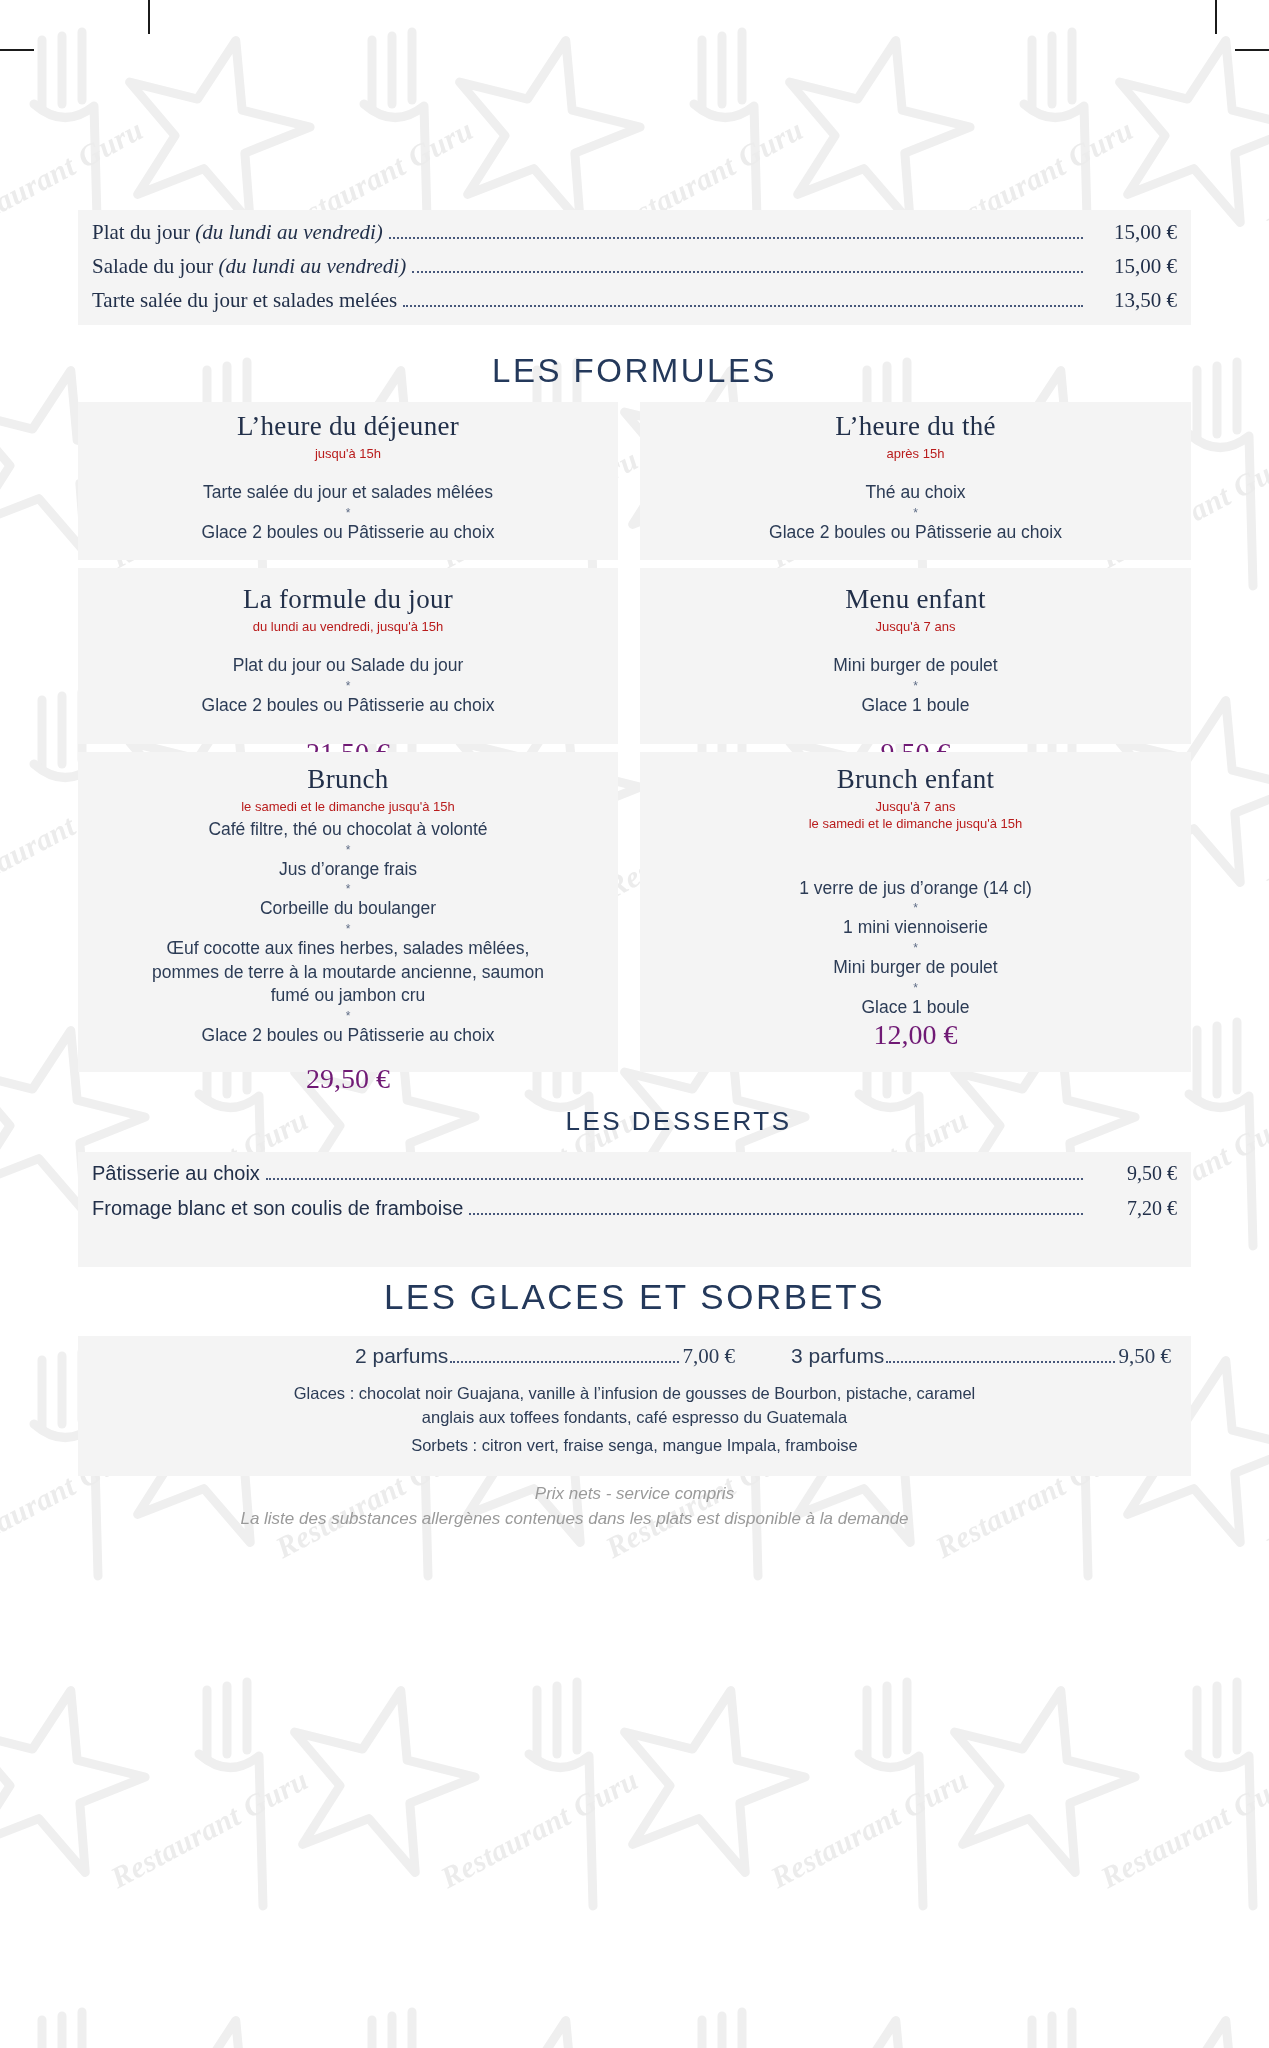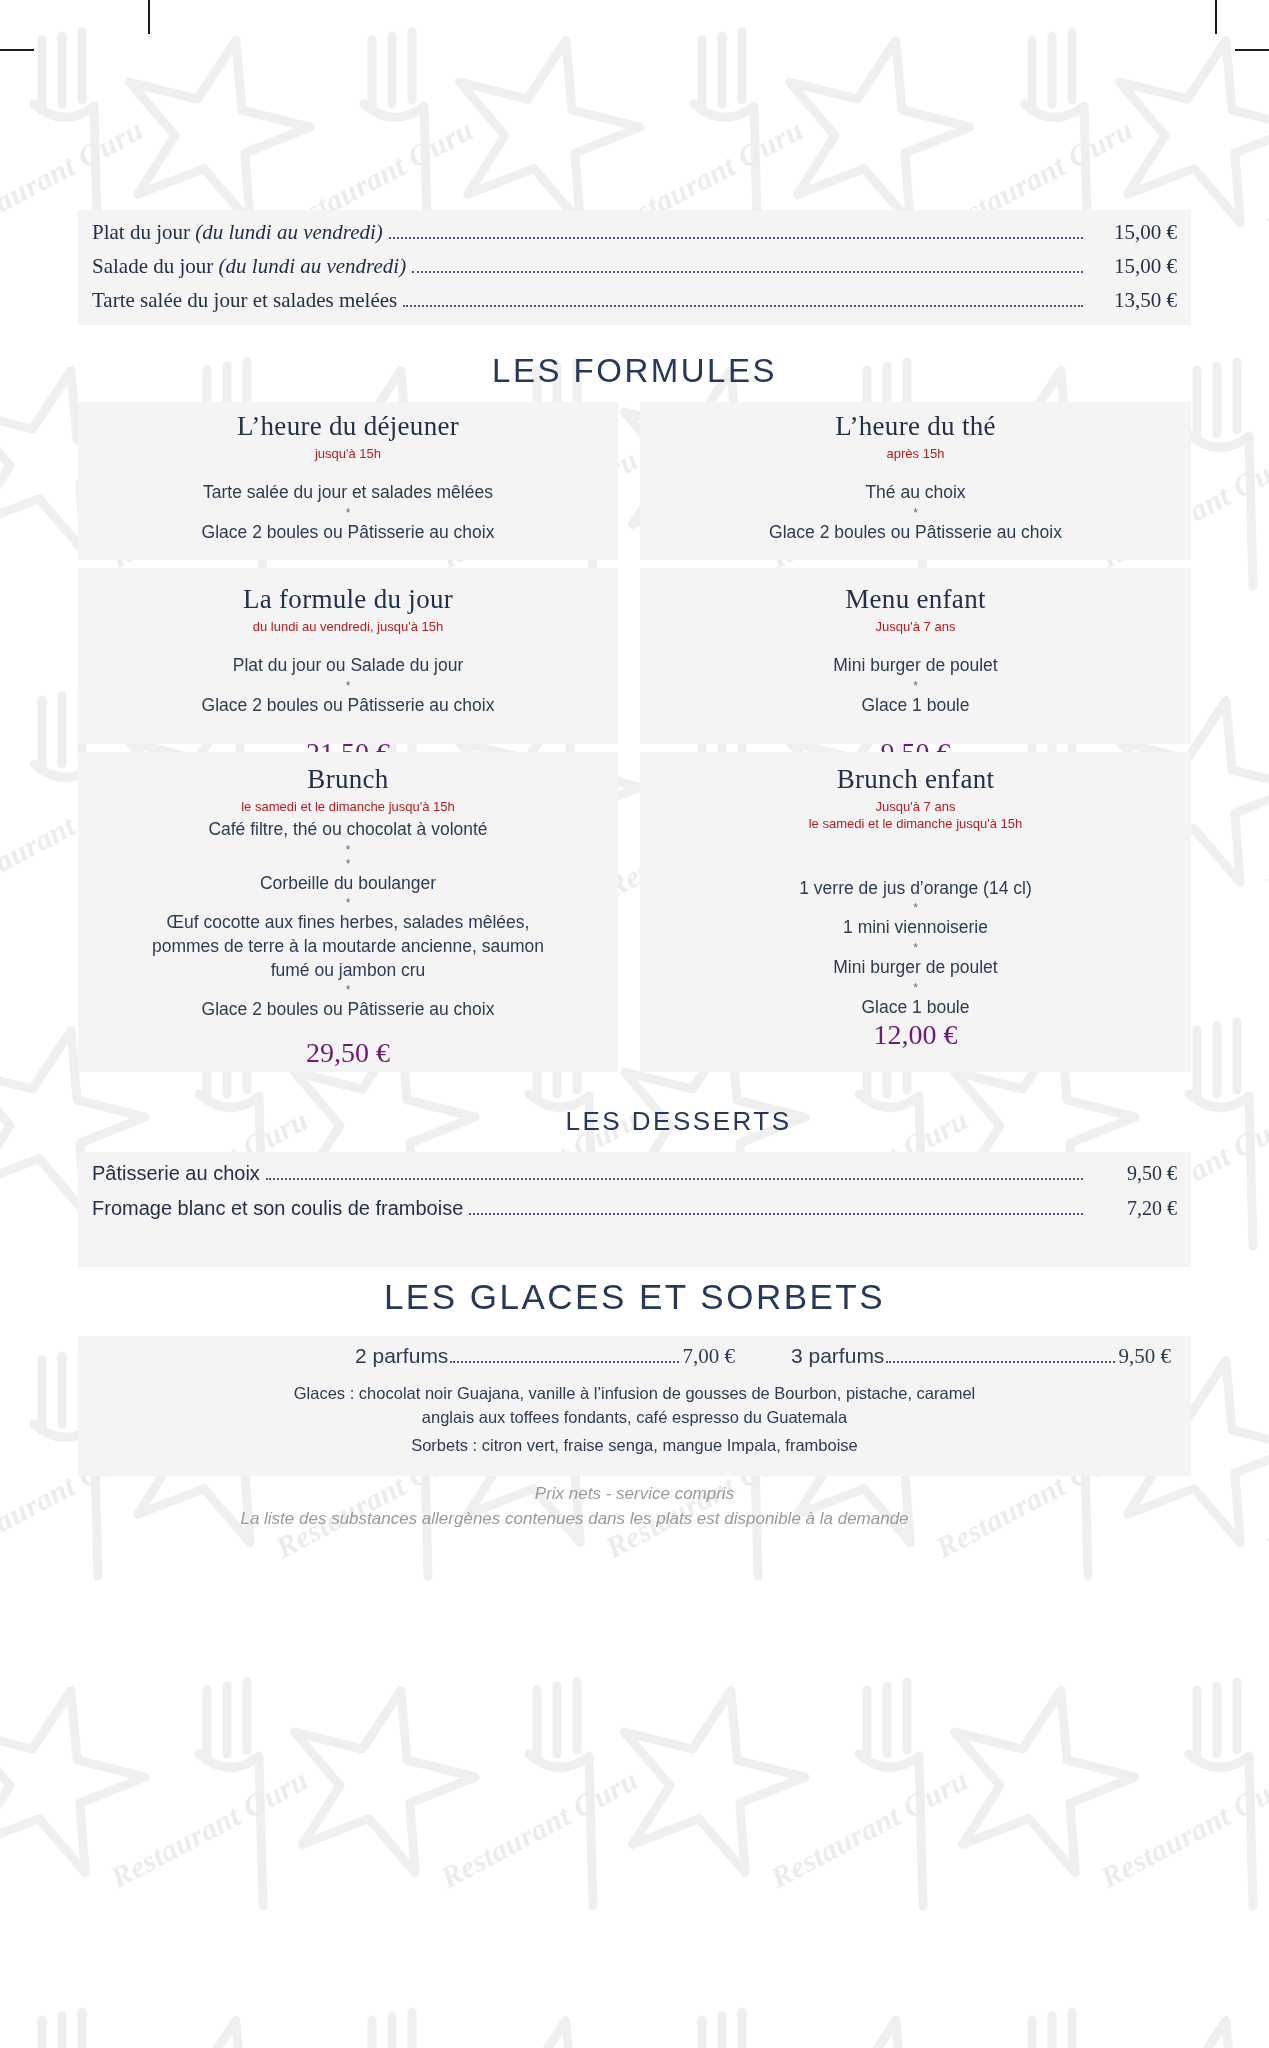--- a/index.html
+++ b/index.html
@@ -649,20 +649,21 @@
 
   <div class="panel" style="position:absolute; left:78px; top:752px; width:540px; height:320px;"></div>
   <div class="panel" style="position:absolute; left:640px; top:752px; width:551px; height:320px;"></div>
 
   <div class="formule-card" style="position:absolute; left:78px; top:765px; width:540px;">
     <div class="formule-title">Brunch</div>
     <div class="formule-sub">le samedi et le dimanche jusqu'à 15h</div>
     <div class="formule-lines" style="margin-top:3px;">
       <p class="ln">Café filtre, thé ou chocolat à volonté</p>
       <div class="sep-star">*</div>
+      <p class="ln">Jus d’orange frais</p>
       <div class="sep-star">*</div>
       <p class="ln">Corbeille du boulanger</p>
       <div class="sep-star">*</div>
       <p class="ln multiline" style="white-space:pre-line;">Œuf cocotte aux fines herbes, salades mêlées,
 pommes de terre à la moutarde ancienne, saumon
 fumé ou jambon cru</p>
       <div class="sep-star">*</div>
       <p class="ln">Glace 2 boules ou Pâtisserie au choix</p>
     </div>
     <div class="formule-price" style="margin-top:15px;">29,50 €</div>

